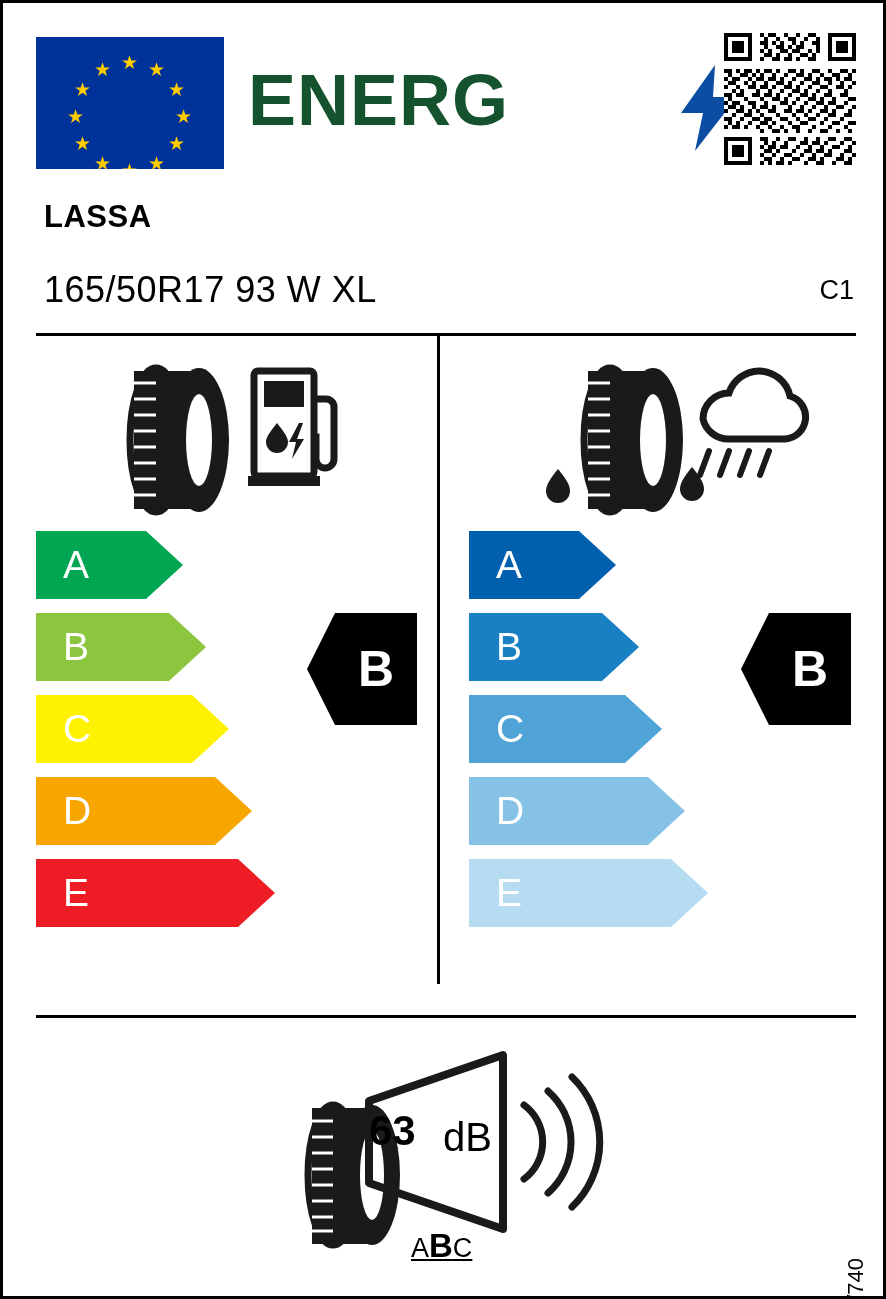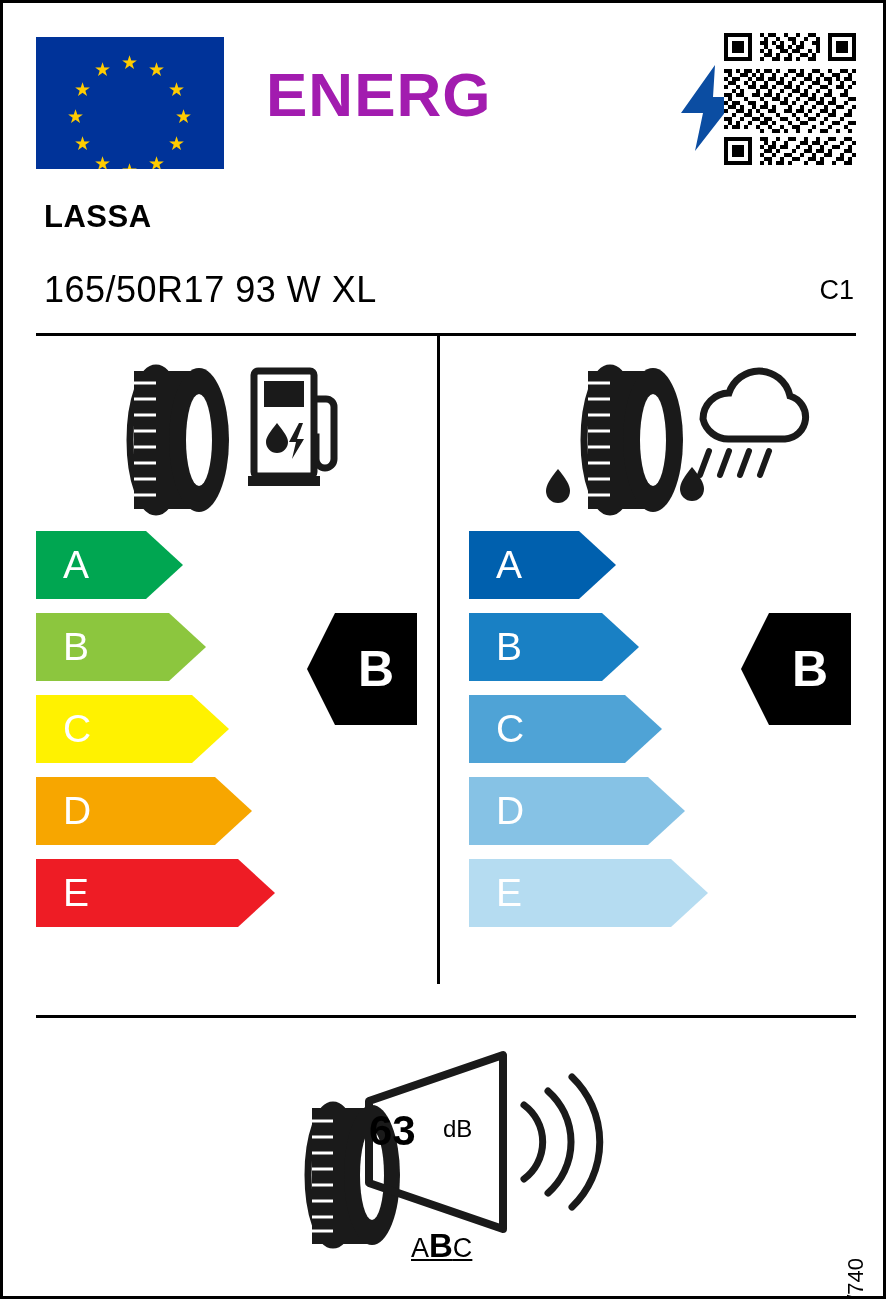--- a/index.html
+++ b/index.html
@@ -42,26 +42,26 @@
     position: absolute;
     color: #FFCC00;
     font-size: 19px;
     line-height: 19px;
     width: 19px;
     height: 19px;
     text-align: center;
   }
   .energ-word {
     position: absolute;
-    left: 230px;
+    left: 212px;
     top: 26px;
-    font-size: 62px;
+    font-size: 72px;
     font-weight: bold;
     letter-spacing: 1px;
-    color: #a21caf;
+    color: #14532d;
     font-family: "Liberation Sans", sans-serif;
   }
   .bolt {
     position: absolute;
     left: 645px;
     top: 32px;
     width: 56px;
     height: 86px;
   }
   .qr {
@@ -239,21 +239,21 @@
     left: 366px;
     top: 1104px;
     font-size: 42px;
     font-weight: bold;
     color: #000;
   }
   .db-unit {
     position: absolute;
     left: 440px;
     top: 1112px;
-    font-size: 24px;
+    font-size: 40px;
     color: #000;
   }
   .abc {
     position: absolute;
     left: 408px;
     top: 1224px;
     font-size: 27px;
     color: #000;
     text-decoration: underline;
   }

